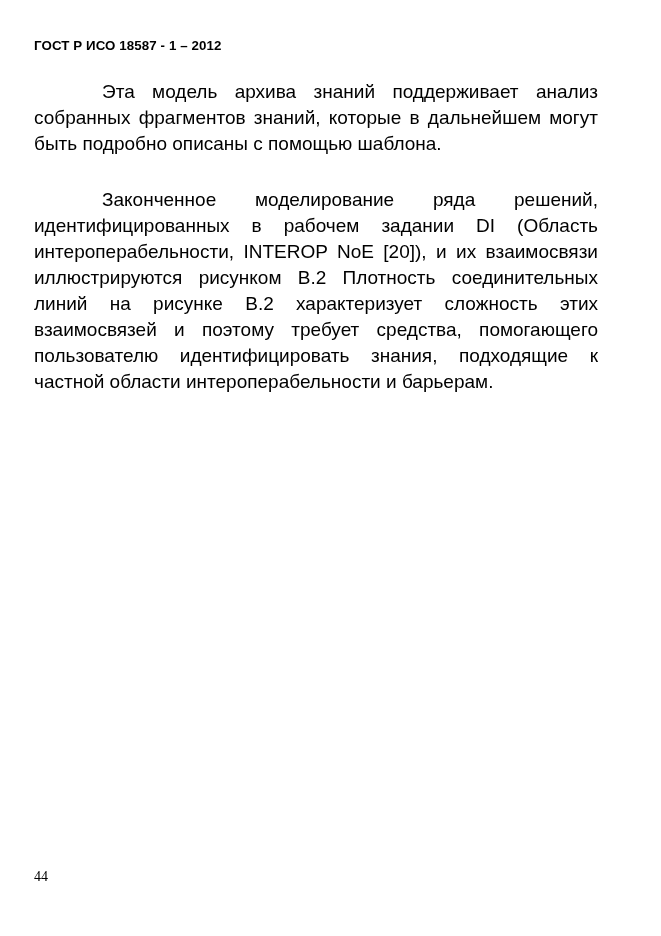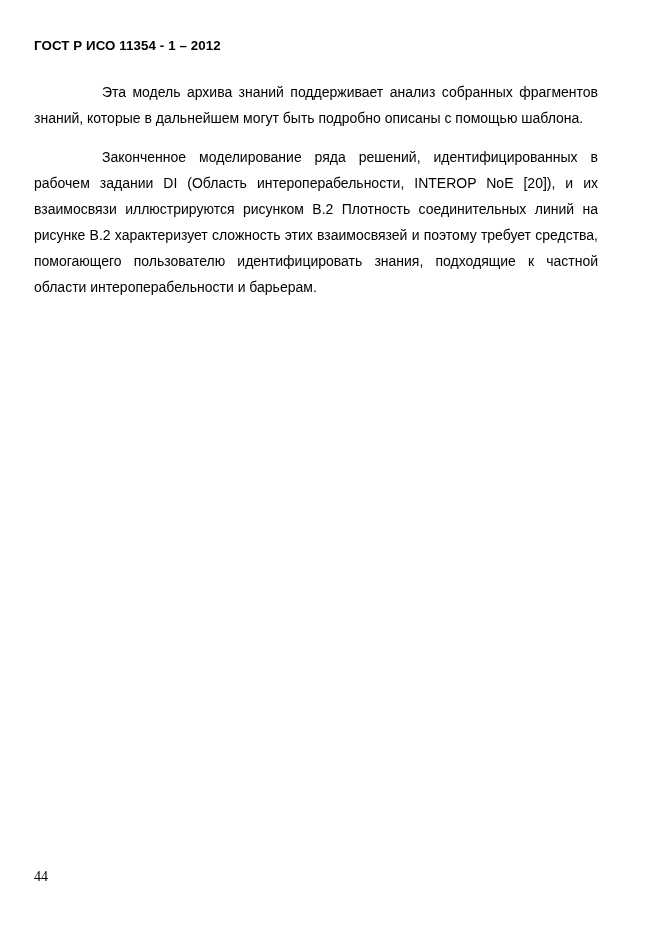--- a/index.html
+++ b/index.html
@@ -4,33 +4,33 @@
 <style>
   html, body { margin:0; padding:0; background:#ffffff; }
   body { width:661px; height:936px; position:relative; overflow:hidden; color:#000; }
   .header {
     position:absolute; left:34px; top:38px;
     font-family:"Liberation Sans", sans-serif; font-weight:bold; font-size:13.3px;
     letter-spacing:0.1px;
   }
   .body-text {
     position:absolute; left:34px; top:79px; width:564px;
-    font-family:"Liberation Sans", sans-serif; font-size:14px;
+    font-family:"Liberation Sans", sans-serif; font-size:19px;
     line-height:26px;
   }
   .para { margin:0; text-align:justify; text-indent:68px; text-align-last:left; }
-  .para + .para { margin-top:13px; }
+  .para + .para { margin-top:30px; }
   .page-num {
     position:absolute; left:34px; top:869px;
     font-family:Liberation Serif, serif; font-size:14px;
   }
 </style>
 </head>
 <body>
 
-<div class="header">ГОСТ Р ИСО 11354 - 1 – 2012</div>
+<div class="header">ГОСТ Р ИСО 18587 - 1 – 2012</div>
 
 <div class="body-text">
   <p class="para">Эта модель архива знаний поддерживает анализ собранных фрагментов знаний, которые в дальнейшем могут быть подробно описаны с помощью шаблона.</p>
   <p class="para">Законченное моделирование ряда решений, идентифицированных в рабочем задании DI (Область интероперабельности, INTEROP NoE [20]), и их взаимосвязи иллюстрируются рисунком В.2 Плотность соединительных линий на рисунке В.2 характеризует сложность этих взаимосвязей и поэтому требует средства, помогающего пользователю идентифицировать знания, подходящие к частной области интероперабельности и барьерам.</p>
 </div>
 
 <div class="page-num">44</div>
 
 </body></html>

